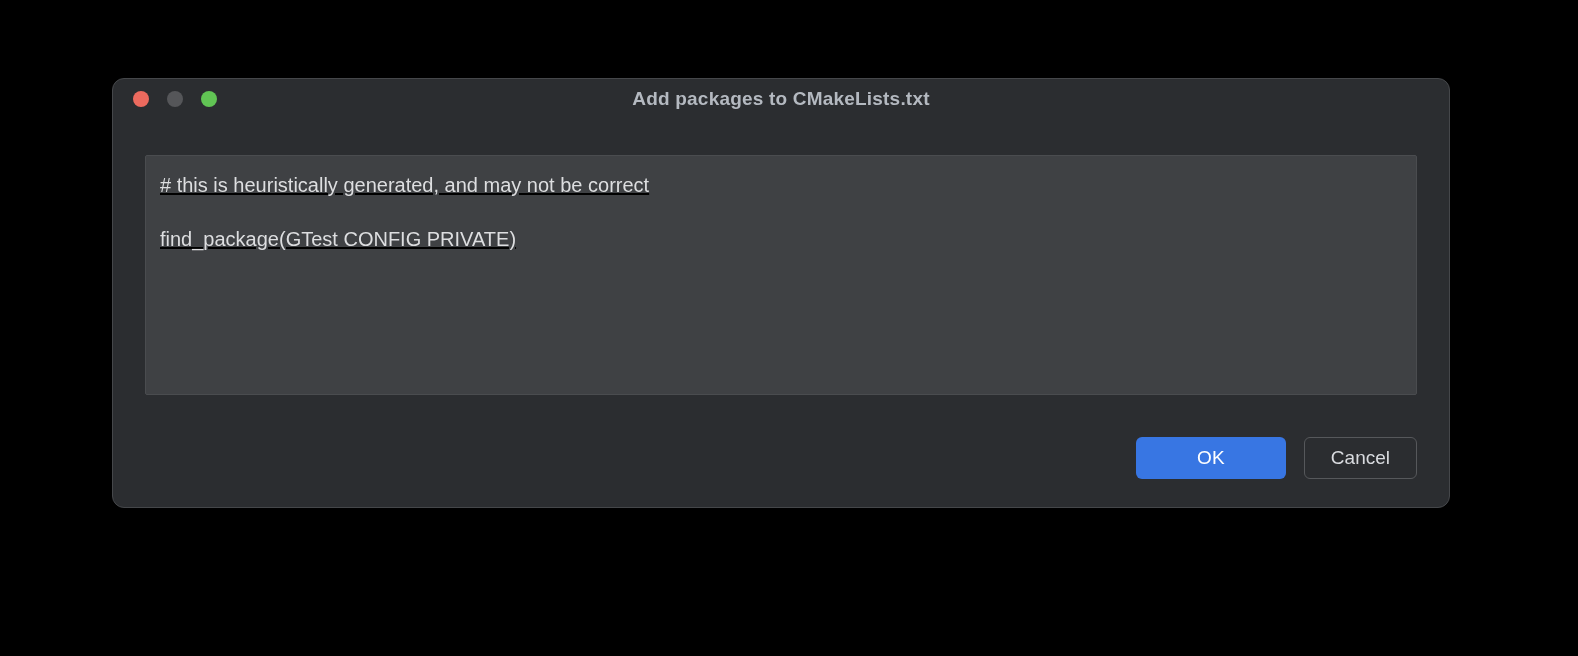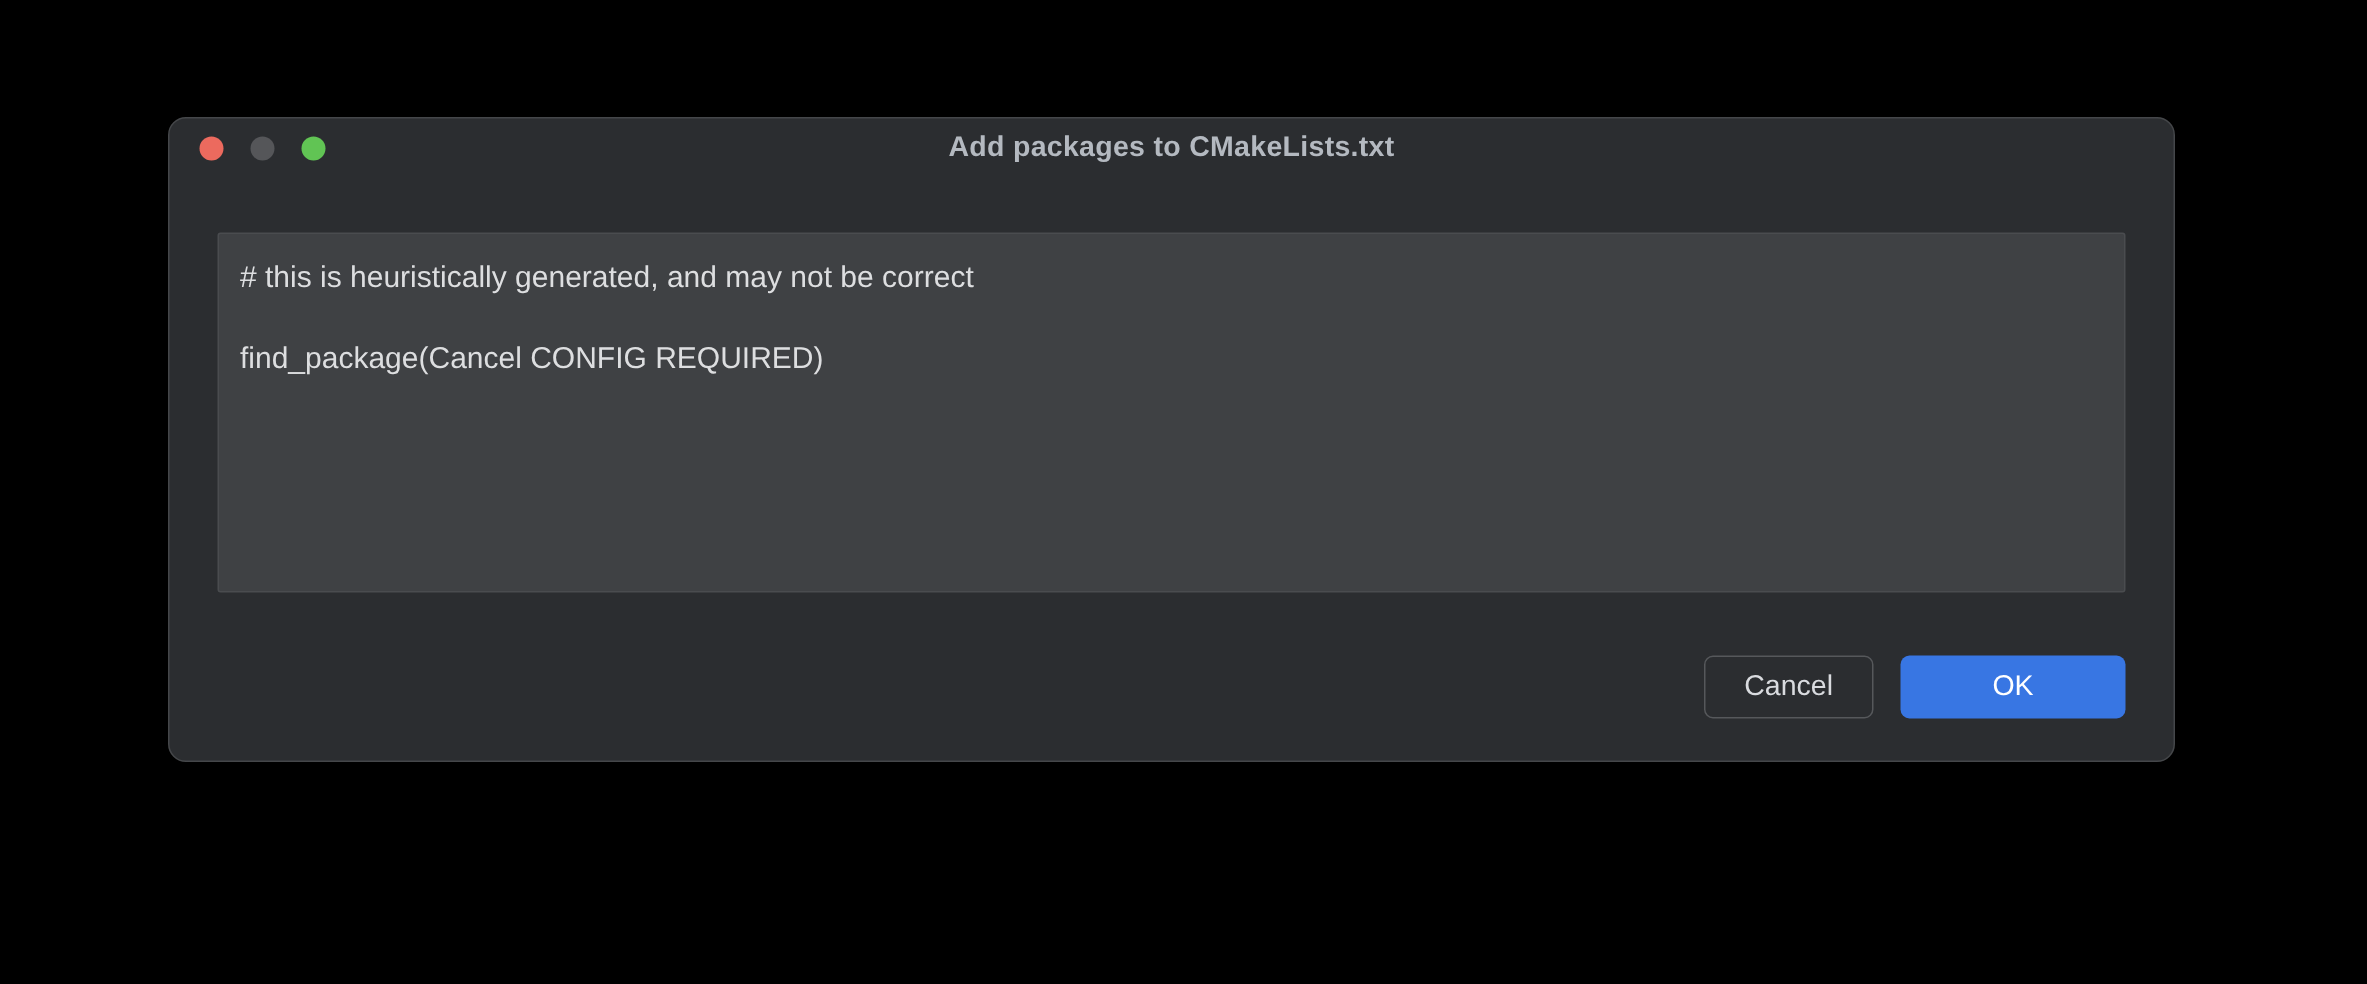--- a/index.html
+++ b/index.html
@@ -81,20 +81,21 @@
       display: flex;
       flex-direction: column;
     }
 
     .code-panel {
       background: #3f4144;
       border: 1px solid #4a4c4f;
       border-radius: 2px;
       padding: 16px 14px 22px 14px;
       height: 240px;
+      text-decoration: underline;
     }
 
     .code-line {
       color: #dddee0;
       font-family: -apple-system, BlinkMacSystemFont, "Segoe UI", Helvetica, Arial, sans-serif;
       font-size: 20px;
       line-height: 1.35;
       white-space: pre;
     }
 
@@ -145,22 +146,22 @@
       <div class="traffic-light minimize"></div>
       <div class="traffic-light zoom"></div>
     </div>
     <div class="title-text">Add packages to CMakeLists.txt</div>
   </div>
 
   <div class="dialog-body">
     <div class="code-panel">
       <div class="code-line"># this is heuristically generated, and may not be correct</div>
       <div class="code-blank"></div>
-      <div class="code-line">find_package(Cancel CONFIG REQUIRED)</div>
+      <div class="code-line">find_package(GTest CONFIG PRIVATE)</div>
       <div class="code-blank"></div>
     </div>
   </div>
 
   <div class="button-row">
+    <button class="btn btn-ok">OK</button>
     <button class="btn btn-cancel">Cancel</button>
-    <button class="btn btn-ok">OK</button>
   </div>
 </div>
 
 </body></html>

